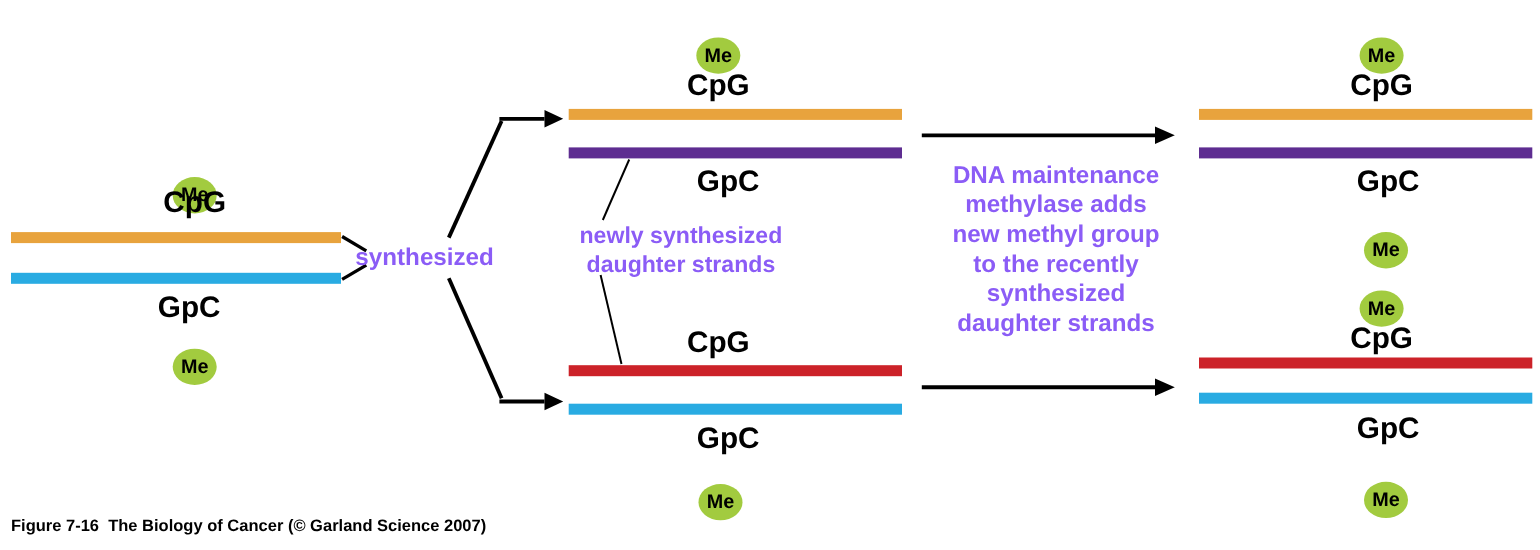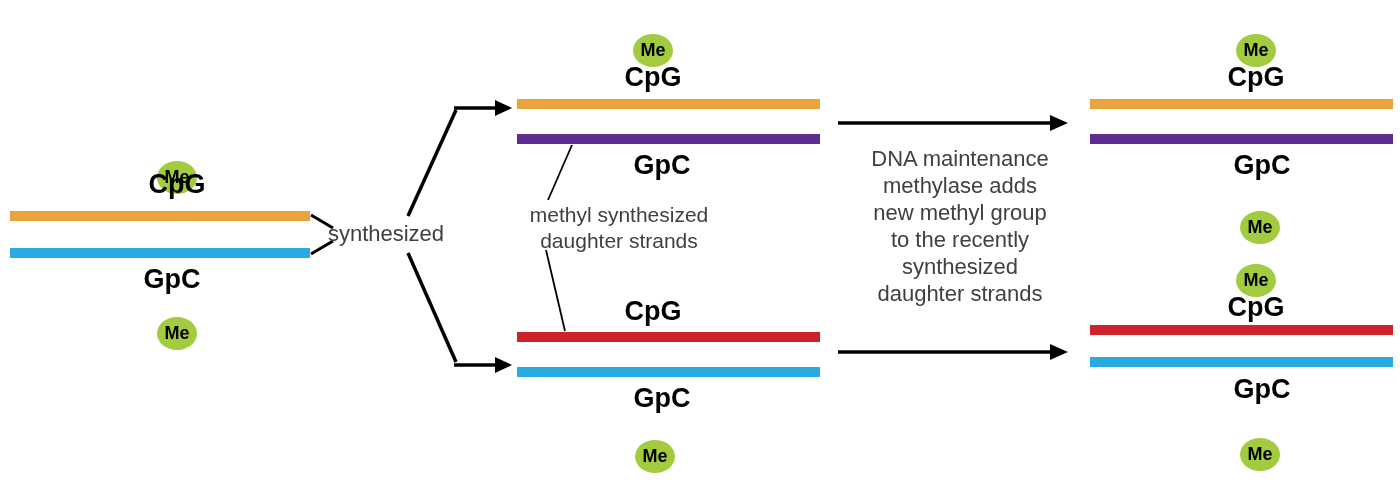--- a/index.html
+++ b/index.html
@@ -20,21 +20,21 @@
     display: flex; align-items: center; justify-content: center;
     font-weight: bold; font-size: 18px; color: #000; margin-top: 20px;
   }
   .base-label {
     position: absolute;
     font-weight: bold; font-size: 27px; color: #000;
     text-align: center;
   }
   .note {
     position: absolute;
-    font-weight: normal; color: #404040;
+    font-weight: bold; color: #8b5cf6;
     text-align: center;
     white-space: pre-line;
   }
   .caption {
     position: absolute;
     font-weight: bold; font-size: 15px; color: #000;
     white-space: pre;
   }
 </style>
 </head>
@@ -76,21 +76,21 @@
   <div class="note" style="left:313px;top:221px;width:146px;font-size:22px">synthesized</div>
 
   <div>
     <div class="me-badge" style="left: 633px; top: 14px; background-color: rgb(162, 203, 63);">Me</div>
     <div class="base-label" style="left:617px;top:62px;width:72px">CpG</div>
     <div class="strand" style="left: 517px; top: 99px; width: 303px; background-color: rgb(232, 163, 61);"></div>
     <div class="strand" style="left: 517px; top: 134px; width: 303px; background-color: rgb(94, 45, 145);"></div>
     <div class="base-label" style="left:626px;top:150px;width:72px">GpC</div>
   </div>
 
-  <div class="note" style="left:498px;top:202px;width:242px;font-size:21px;line-height:26px">methyl synthesized
+  <div class="note" style="left:498px;top:202px;width:242px;font-size:21px;line-height:26px">newly synthesized
 daughter strands</div>
 
   <div>
     <div class="base-label" style="left:617px;top:296px;width:72px">CpG</div>
     <div class="strand" style="left: 517px; top: 332px; width: 303px; background-color: rgb(204, 34, 41);"></div>
     <div class="strand" style="left: 517px; top: 367px; width: 303px; background-color: rgb(41, 171, 226);"></div>
     <div class="base-label" style="left:626px;top:383px;width:72px">GpC</div>
     <div class="me-badge" style="left: 635px; top: 420px; background-color: rgb(162, 203, 63);">Me</div>
   </div>
 
@@ -112,14 +112,15 @@
 
   <div>
     <div class="me-badge" style="left: 1236px; top: 244px; background-color: rgb(162, 203, 63);">Me</div>
     <div class="base-label" style="left:1220px;top:292px;width:72px">CpG</div>
     <div class="strand" style="left: 1090px; top: 325px; width: 303px; background-color: rgb(204, 34, 41);"></div>
     <div class="strand" style="left: 1090px; top: 357px; width: 303px; background-color: rgb(41, 171, 226);"></div>
     <div class="base-label" style="left:1226px;top:374px;width:72px">GpC</div>
     <div class="me-badge" style="left: 1240px; top: 418px; background-color: rgb(162, 203, 63);">Me</div>
   </div>
 
+  <div class="caption" style="left:10px;top:470px">Figure 7-16  The Biology of Cancer (© Garland Science 2007)</div>
 
 </div>
 
 </body></html>

